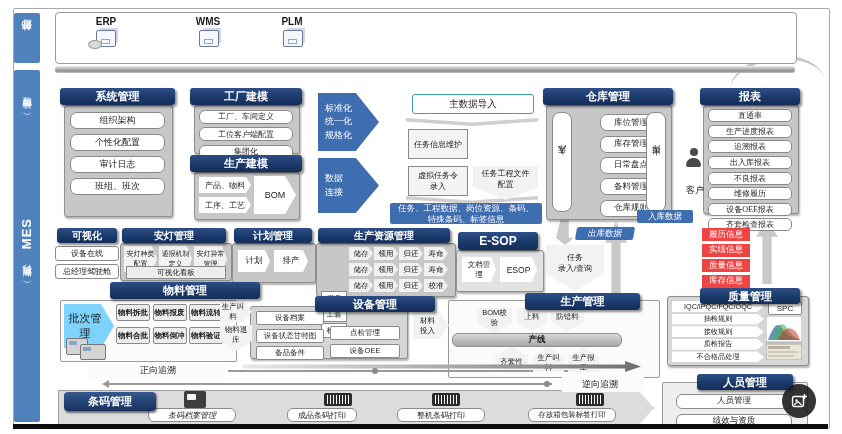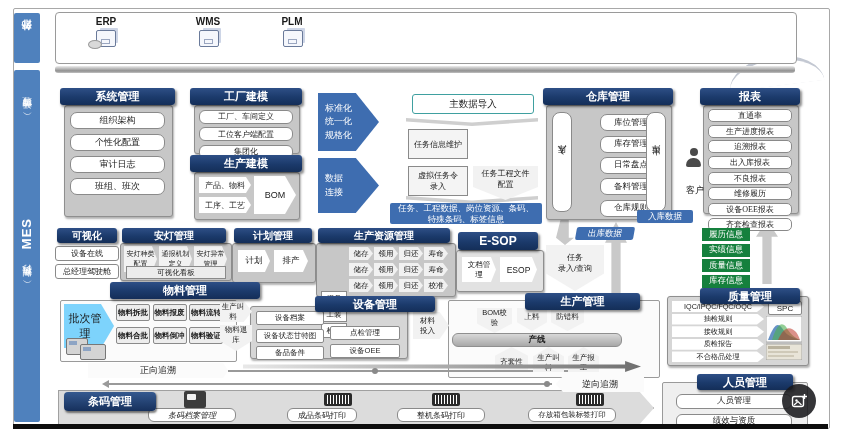--- a/index.html
+++ b/index.html
@@ -32,21 +32,21 @@
   .stack{position:absolute;display:flex;flex-direction:column;align-items:stretch;z-index:2;}
   .hstack{position:absolute;display:flex;z-index:2;}
   .li-w{background:#fff;border:1px solid #8a8a8a;display:flex;align-items:center;justify-content:center;text-align:right;flex:none;color:#222;}
   .sysl .li-w{height:15px;margin:2.5px 6px;border-radius:7px;font-size:9px;}
   .facl .li-w{height:12px;margin:1.8px 5px;border-radius:6px;font-size:8px;}
   .whl  .li-w{height:15px;margin:2.2px 0;border-radius:7px;font-size:8.5px;}
   .repl .li-w{height:11px;margin:1.3px 5px;border-radius:5px;font-size:8px;font-family:Liberation Serif, serif;}
   .visl .li-w{height:13px;margin-bottom:3px;border-radius:3px;font-size:8px;}
   .perl .li-w{height:13px;margin:2.5px 14px;border-radius:6px;font-size:8.5px;}
   .eql  .li-w{height:12px;margin-bottom:3.5px;border-radius:2px;font-size:7.5px;}
-  .infol .li-b{height:13px;margin-bottom:2.5px;background:#15803d;color:#fff;font-size:8.5px;display:flex;align-items:center;justify-content:center;flex:none;}
+  .infol .li-b{height:13px;margin-bottom:2.5px;background:#ef4444;color:#fff;font-size:8.5px;display:flex;align-items:center;justify-content:center;flex:none;}
   .quall .li-q{height:11px;margin-bottom:1.6px;background:#fff;font-size:7.2px;display:flex;align-items:center;justify-content:center;flex:none;
                clip-path:polygon(0 0,calc(100% - 7px) 0,100% 50%,calc(100% - 7px) 100%,0 100%);filter:drop-shadow(.5px .6px .5px rgba(0,0,0,.5));}
   .matl .li-t{width:32px;height:15px;margin-right:2.5px;background:#ededed;border:1px solid #8a8a8a;border-radius:2px;font-size:7.5px;
               display:flex;align-items:center;justify-content:center;text-align:center;flex:none;font-weight:bold;}
   .andl .li-ch{width:33px;height:26px;margin-right:2px;background:#f2f2f2;font-size:7px;display:flex;align-items:center;justify-content:center;text-align:center;flex:none;padding:0 2px;box-sizing:border-box;
                clip-path:polygon(0 0,calc(100% - 5px) 0,100% 50%,calc(100% - 5px) 100%,0 100%);filter:drop-shadow(.5px .6px .5px rgba(0,0,0,.5));}
   .rhead{width:24px;height:13px;background:#fff;border:1px solid #8a8a8a;font-size:7.5px;display:flex;align-items:center;justify-content:center;flex:none;margin-right:2px;margin-top:44px;}
   .rstep{width:24px;height:13px;background:#f1f1f1;font-size:7.5px;display:flex;align-items:center;justify-content:center;flex:none;margin-right:1px;
          clip-path:polygon(0 0,calc(100% - 5px) 0,100% 50%,calc(100% - 5px) 100%,0 100%);filter:drop-shadow(.4px .5px .4px rgba(0,0,0,.5));}
   .pipe{position:absolute;background:linear-gradient(180deg,#ededed,#8f8f8f 70%,#c2c2c2);border-radius:3px;z-index:1;}

